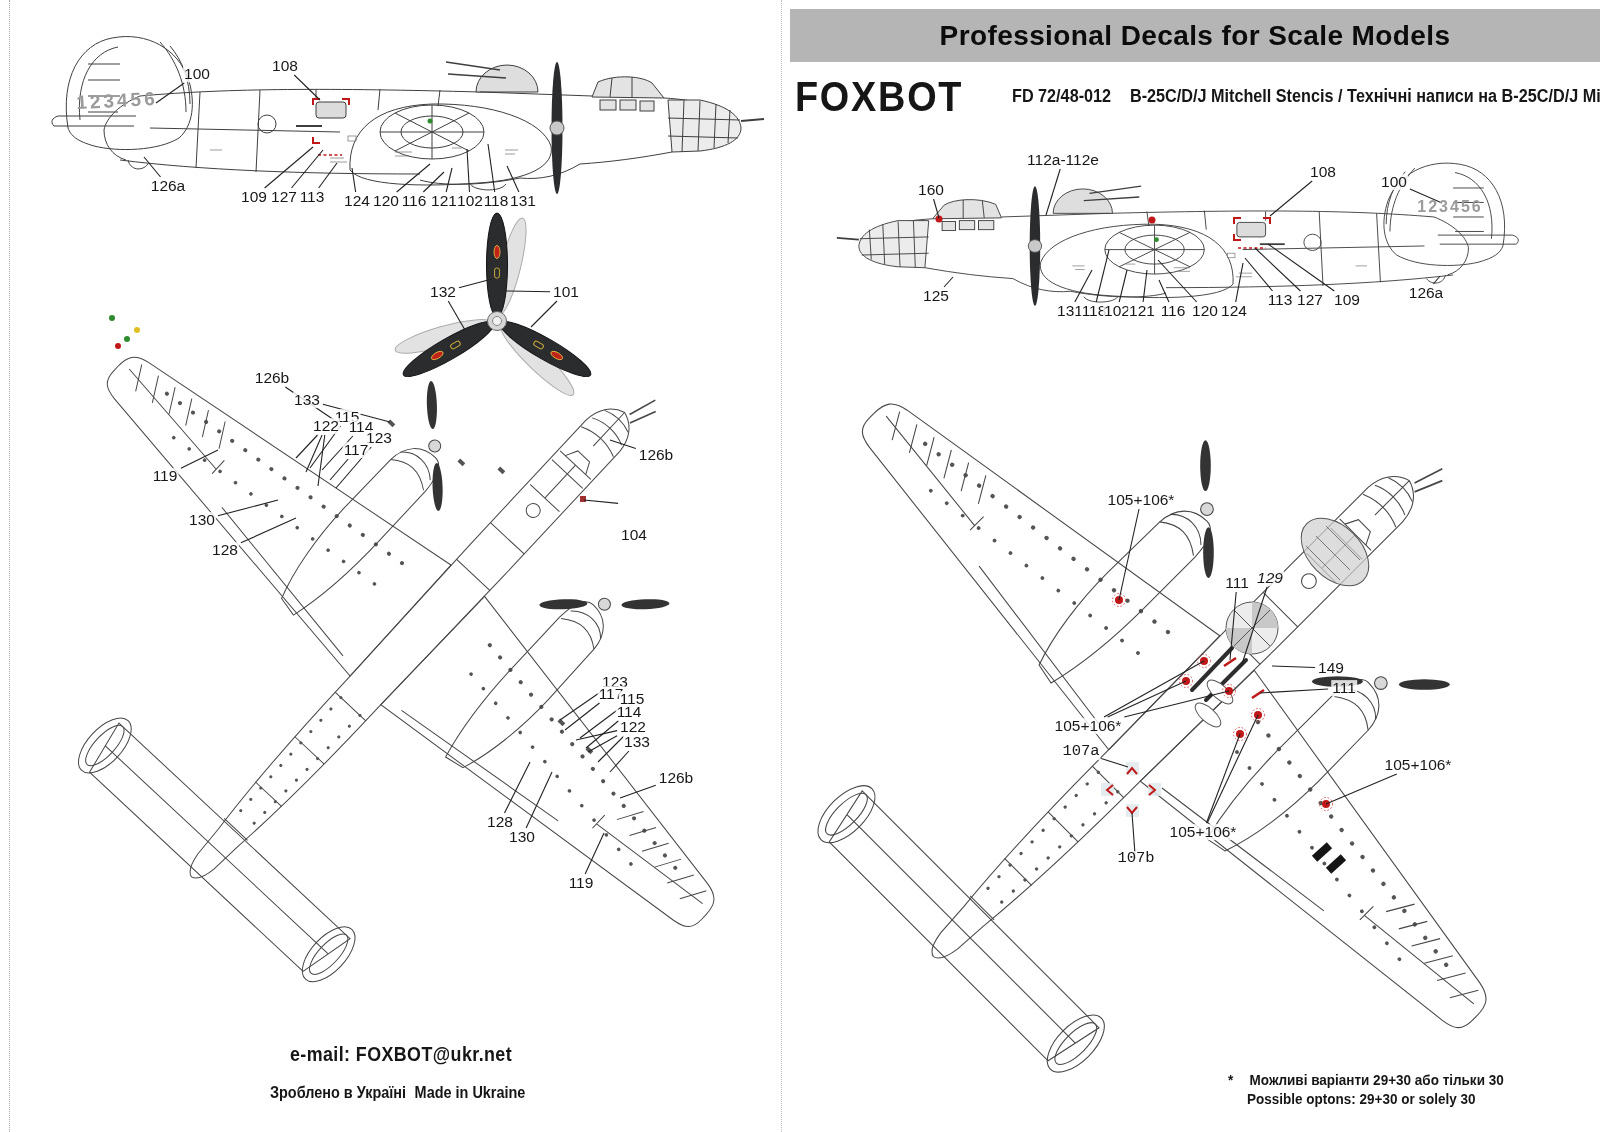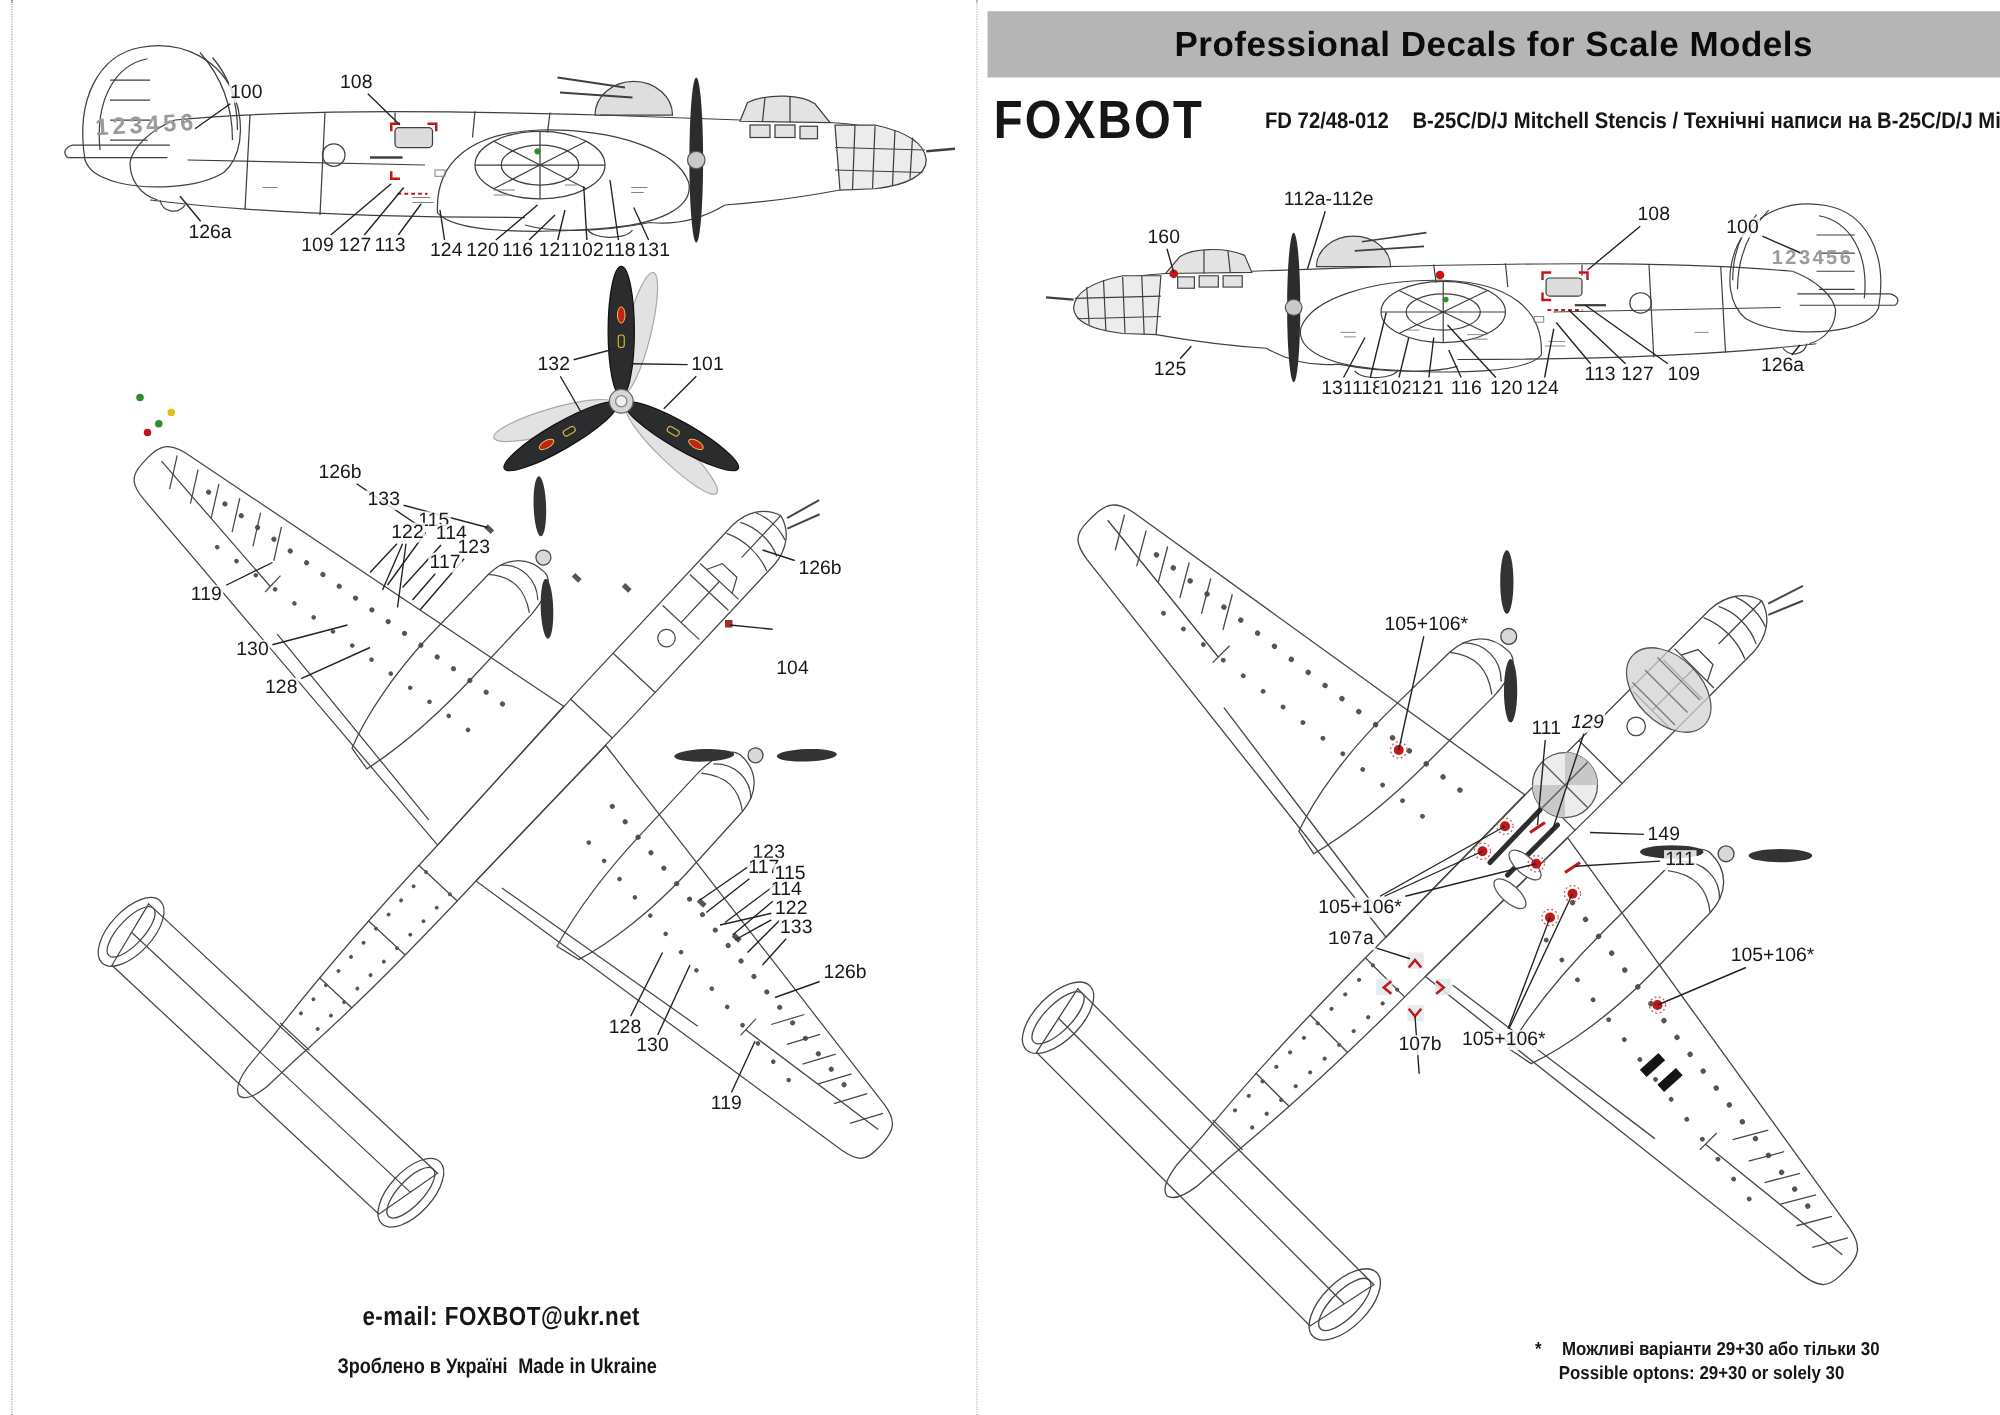--- a/index.html
+++ b/index.html
@@ -366,21 +366,21 @@
       <div class="lbl" style="left: 1347px; top: 300px;">109</div>
       <div class="lbl" style="left: 1426px; top: 293px;">126a</div>
       <div class="lbl" style="left: 1141px; top: 500px;">105+106*</div>
       <div class="lbl" style="left: 1237px; top: 583px;">111</div>
       <div class="lbl" style="left: 1270px; top: 578px; font-style: italic;">129</div>
       <div class="lbl" style="left: 1331px; top: 668px;">149</div>
       <div class="lbl" style="left: 1344px; top: 688px;">111</div>
       <div class="lbl" style="left: 1088px; top: 726px;">105+106*</div>
       <div class="lbl" style="left: 1081px; top: 752px; font-family: Liberation Mono, monospace;">107a</div>
       <div class="lbl" style="left: 1203px; top: 832px;">105+106*</div>
-      <div class="lbl" style="left: 1136px; top: 836px;">107b</div>
+      <div class="lbl" style="left: 1136px; top: 859px; font-family: Liberation Mono, monospace;">107b</div>
       <div class="lbl" style="left: 1418px; top: 765px;">105+106*</div>
     </div>
 
   <div class="banner">
     <span class="banner-title">Professional Decals for Scale Models</span>
   </div>
   <div class="brand-row">
     <span class="logo">FOXBOT</span>
     <span class="product">
       <span class="code">FD 72/48-012</span>

